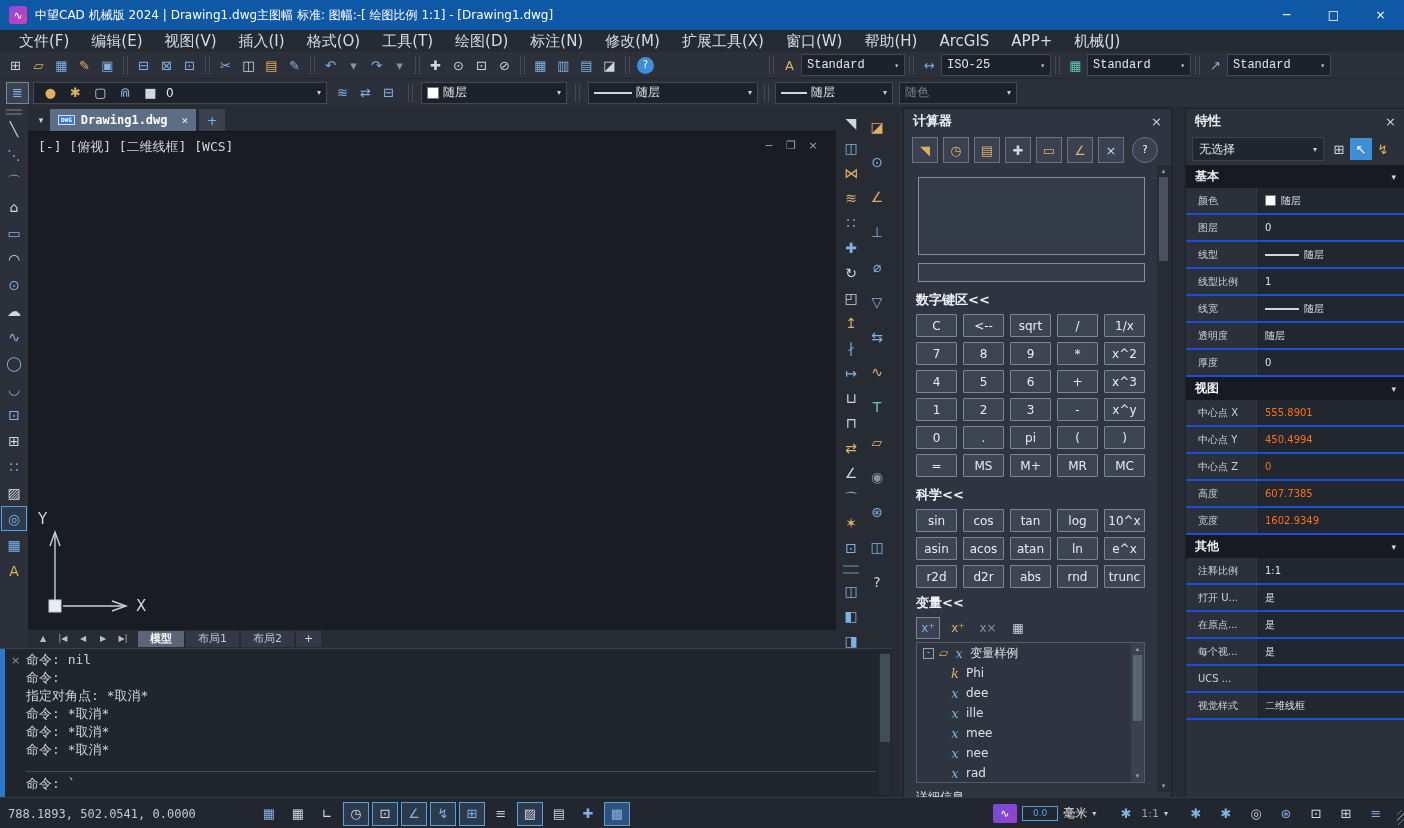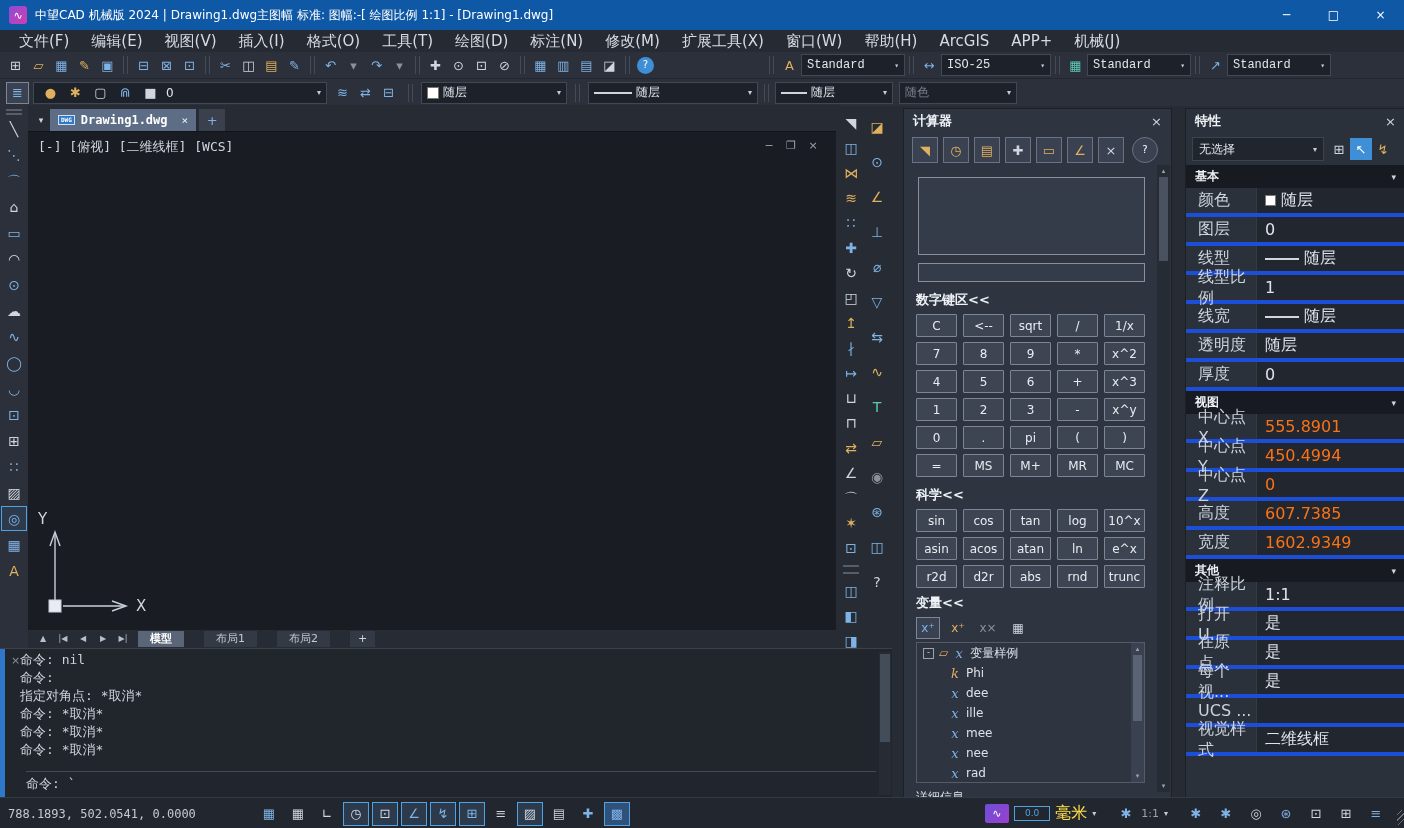--- a/index.html
+++ b/index.html
@@ -51,21 +51,21 @@
   .dtab .x{font-weight:normal;font-size:11px;margin-left:8px;color:#eef2f7}
   .ntab{width:26px;height:22px;background:#3a414d;margin-left:3px;display:flex;align-items:center;justify-content:center;color:#7fb2e5;font-size:13px}
   #canvas{left:28px;top:131px;width:808px;height:499px;background:#191d23;border-top:1px solid #11141a;position:absolute}
   #vplabel{position:absolute;left:10px;top:6px;font-family:"DejaVu Sans Mono",monospace;font-size:13px;color:#d0d6de}
   #vpctl{position:absolute;right:14px;top:4px;display:flex;gap:4px}
   #vpctl .icn{width:16px;height:16px;color:#9aa2ad;font-size:11px}
   #ucs{position:absolute;left:8px;top:378px}
   
   #ltabs{left:28px;top:630px;width:808px;height:18px;background:#262b34;display:flex;align-items:center;padding-left:6px;font-size:11px}
   #ltabs .icn{width:16px;height:14px;font-size:8px;color:#b8bfca}
-  .ltab{padding:0 12px;height:16px;line-height:16px;color:#c3cad4;background:#343a45;margin-right:20px;flex:none}
+  .ltab{padding:0 12px;height:16px;line-height:16px;color:#c3cad4;background:#343a45;margin-right:2px;flex:none}
   .ltab.active{background:#5a6578;color:#fff;font-weight:bold}
   .ltab.plus{padding:0 8px;color:#cfd6e0}
   
   .vtb{position:absolute;width:26px;display:flex;flex-direction:column;align-items:center;background:#262b34;padding-top:2px}
   #vtb1{left:838px;top:108px;height:540px}
   #vtb2{left:864px;top:108px;height:540px}
   .vtb .icn{width:24px;height:24px;font-size:14px}
   #vtb1 .icn{height:23px}
   
   #calc{left:903px;top:108px;width:267px;height:689px;background:#2e3440;border:1px solid #1c2026;position:absolute}
@@ -100,46 +100,46 @@
   #calc-sb .thumb{width:9px;height:84px;background:#4a5260}
   #calc-sb .sp{flex:1}
   
   #props{left:1185px;top:108px;width:219px;height:689px;background:#2b313b;border:1px solid #1c2026;position:absolute}
   #props-ctl{display:flex;align-items:center;padding:4px 6px;gap:4px}
   #sel-combo{width:118px;height:22px;background:#21252d;border:1px solid #3c434e;display:flex;align-items:center;padding:0 6px;color:#e2e6ec}
   #sel-combo .car{margin-left:auto;font-size:8px;color:#c7cdd6}
   #props-ctl .icn{width:20px;height:20px}
   .shead{height:23px;background:#171b21;display:flex;align-items:center;padding:0 9px;color:#eef1f5;font-weight:bold;font-size:12px}
   .shead .car{margin-left:auto;font-size:9px;color:#cfd6e0}
-  .prow{display:flex;height:25px;border-bottom:4px solid #1d4ed8;font-size:16px;padding-left:12px}
+  .prow{display:flex;height:25px;border-bottom:2px solid #1d4ed8;font-size:10px;padding-left:12px}
   .pl{width:58px;color:#cdd3db;display:flex;align-items:center;flex:none}
   .pv{flex:1;padding-left:8px;color:#dfe3ea;display:flex;align-items:center;gap:5px;border-left:1px solid #333a44;background:#22262e}
   .pv.gray{color:#f97316}
   .pline{width:34px;height:0;border-top:2px solid #cfd6e0;flex:none}
   
   #cmd{left:0;top:648px;width:892px;height:149px;background:#21252c;border-top:1px solid #3a414c;position:absolute}
   #cmd-strip{position:absolute;left:0;top:0;bottom:0;width:5px;background:#2f77c8}
   #cmd-x{position:absolute;left:11px;top:5px;color:#8a919c;font-size:11px}
-  #cmd-hist{position:absolute;left:20px;top:2px;right:16px;font-family:"DejaVu Sans Mono",monospace;
+  #cmd-hist{position:absolute;left:26px;top:2px;right:16px;font-family:"DejaVu Sans Mono",monospace;
             font-size:13px;line-height:18px;color:#ccd3dc;white-space:pre}
   #cmd-in{position:absolute;left:26px;right:16px;bottom:3px;height:23px;border-top:1px solid #434a56;
           display:flex;align-items:center;font-family:"DejaVu Sans Mono",monospace;font-size:13px;color:#ccd3dc}
   #cmd-sb{position:absolute;right:1px;top:3px;width:12px;bottom:3px;background:#262b34}
   #cmd-sb .thumb{position:absolute;top:2px;left:1px;width:10px;height:88px;background:#434c59}
   
   #status{left:0;top:797px;width:1404px;height:31px;background:#22262e;border-top:1px solid #333a44;
           display:flex;align-items:center;padding:0 8px}
   #coords{width:248px;flex:none;font-family:"DejaVu Sans Mono",monospace;font-size:12px;color:#c3cad4}
   #st-mid{display:flex;gap:3px}
   #st-mid .icn{width:24px;height:22px}
   #st-right{margin-left:auto;display:flex;align-items:center;gap:5px}
   #zw-badge{width:24px;height:19px;border-radius:2px;background:linear-gradient(135deg,#6b4fd4,#9b3fd0);
             color:#fff;display:flex;align-items:center;justify-content:center;font-size:11px;flex:none}
   #unit-box{border:1px solid #4fa3e3;color:#4fa3e3;font-size:9px;padding:0 10px;height:13px;line-height:13px;flex:none}
-  .st-txt{color:#fde047;font-size:16px}
+  .st-txt{color:#e5e5e5;font-size:12px}
   .st-dim{color:#9aa2ad;font-size:11px}
   .car-s{font-size:8px;color:#c7cdd6}
   #st-right .icn{width:22px;height:20px}
   #rs-grip{width:15px;height:15px;margin-left:4px;align-self:flex-end;
            background:repeating-linear-gradient(135deg,transparent 0 3px,#6b7382 3px 4px)}
 </style>
 </head>
 <body>
 
 <div id="titlebar" class="abs">

